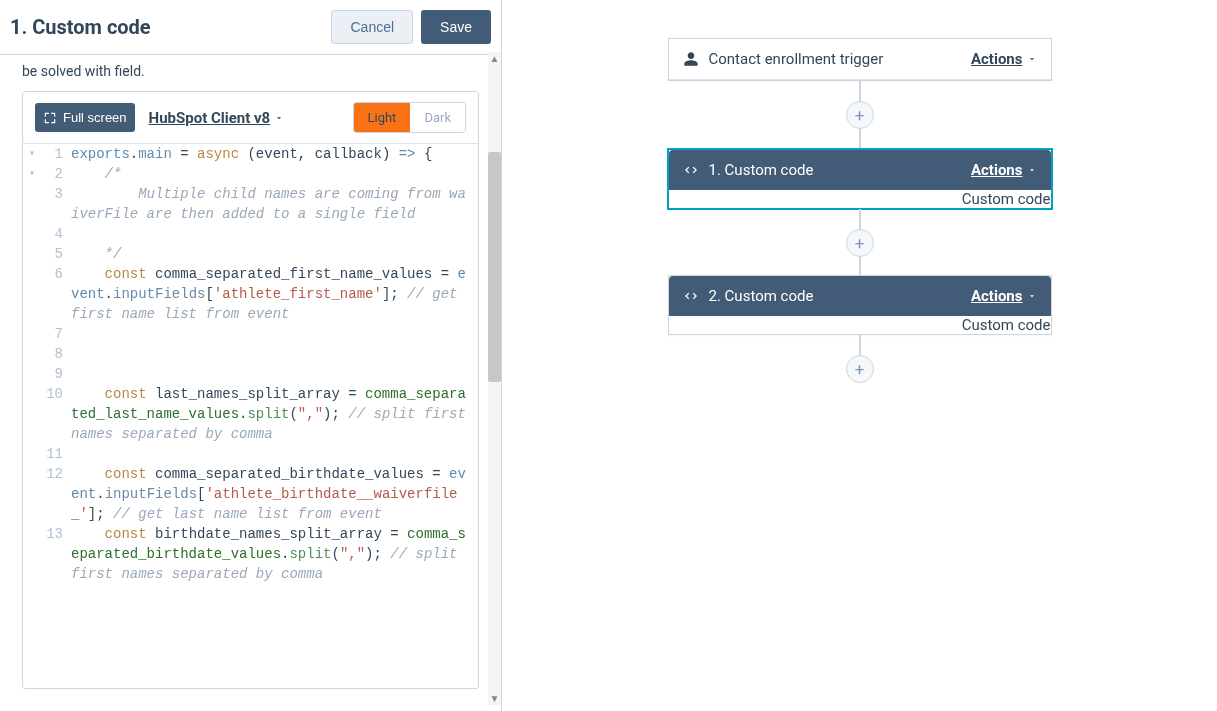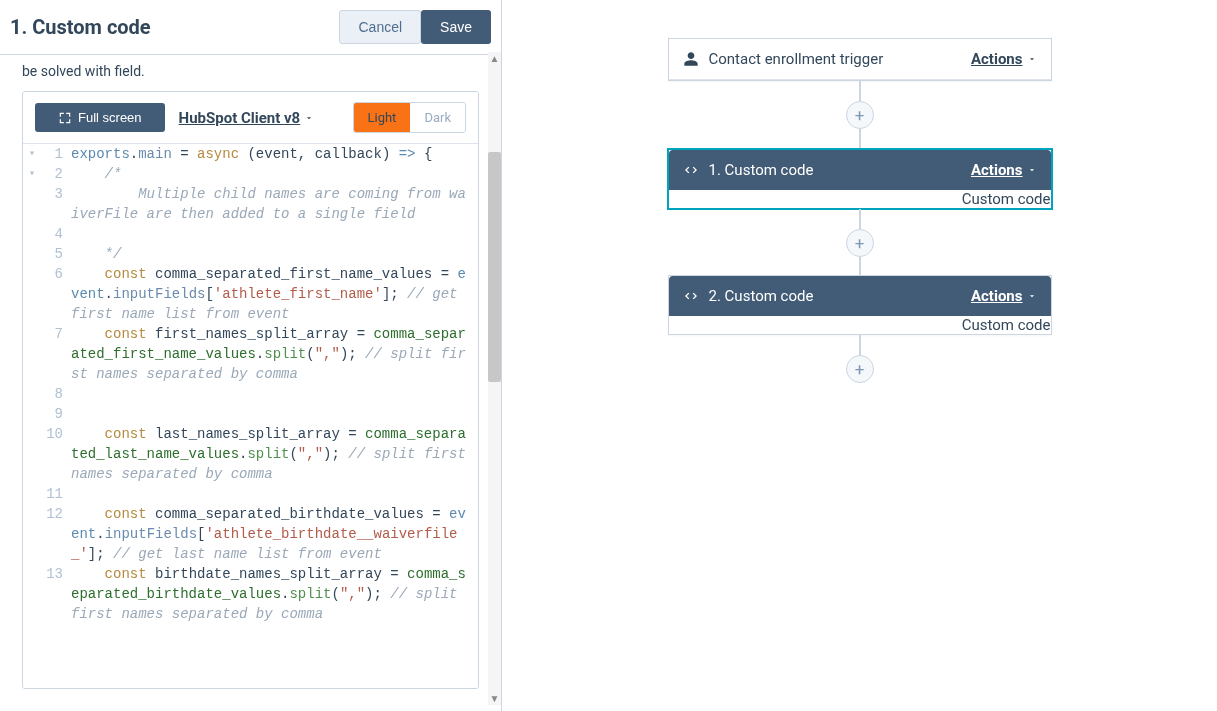--- a/index.html
+++ b/index.html
@@ -25,21 +25,21 @@
     align-items: center;
     justify-content: space-between;
     padding: 10px 10px 10px 10px;
     border-bottom: 1px solid #cbd6e2;
   }
   .panel-title {
     font-size: 20px;
     font-weight: 700;
     color: #33475b;
   }
-  .header-buttons { display: flex; gap: 0; padding-left: 27px; }
+  .header-buttons { display: flex; gap: 8px; padding-left: 27px; }
   .btn {
     font-size: 14px;
     padding: 8px 18px;
     border-radius: 3px;
     border: 1px solid transparent;
     cursor: pointer;
   }
   .btn-cancel {
     background: #eaf0f6;
     border-color: #cbd6e2;
@@ -73,21 +73,21 @@
     border-bottom: 1px solid #dfe3eb;
   }
   .toolbar-left { display: flex; align-items: center; gap: 14px; }
   .fullscreen-btn {
     display: flex;
     align-items: center;
     gap: 6px;
     background: #425b76;
     color: #fff;
     border: none;
-    padding: 7px 23px;
+    padding: 7px 8px;
     border-radius: 3px;
     font-size: 13px;
     cursor: pointer;
   }
   .client-dropdown {
     font-weight: 700;
     text-decoration: underline;
     font-size: 15px;
     display: flex;
     align-items: center;
@@ -283,21 +283,20 @@
           <div class="code">    <span class="tok-comment">*/</span></div>
         </div>
         <div class="code-line">
           <div class="fold-col"></div>
           <div class="lineno">6</div>
           <div class="code">    <span class="tok-kw2">const</span> comma_separated_first_name_values = <span class="tok-kw">event</span>.<span class="tok-prop">inputFields</span>[<span class="tok-str">'athlete_first_name'</span>]; <span class="tok-comment">// get first name list from event</span></div>
         </div>
         <div class="code-line">
           <div class="fold-col"></div>
           <div class="lineno">7</div>
-          <div class="code">    <span class="tok-kw2">const</span> first_names_split_array = <span class="tok-ident">comma_separated_first_name_values</span>.<span class="tok-fn">split</span>(<span class="tok-str">","</span>); <span class="tok-comment">// split first names separated by comma</span></div>
         </div>
         <div class="code-line">
           <div class="fold-col"></div>
           <div class="lineno">8</div>
           <div class="code"></div>
         </div>
         <div class="code-line">
           <div class="fold-col"></div>
           <div class="lineno">9</div>
         </div>

